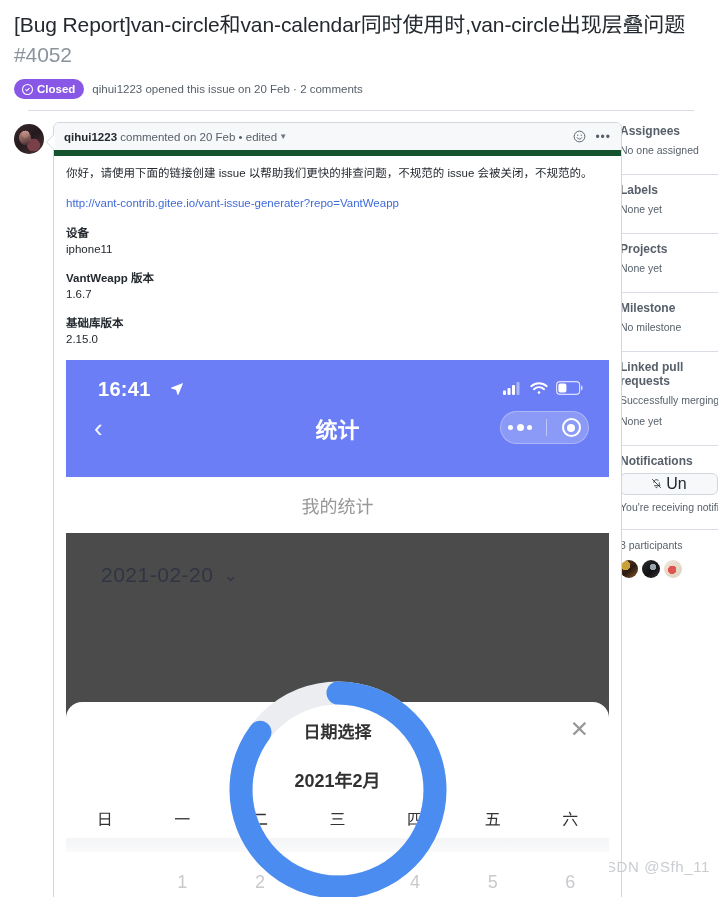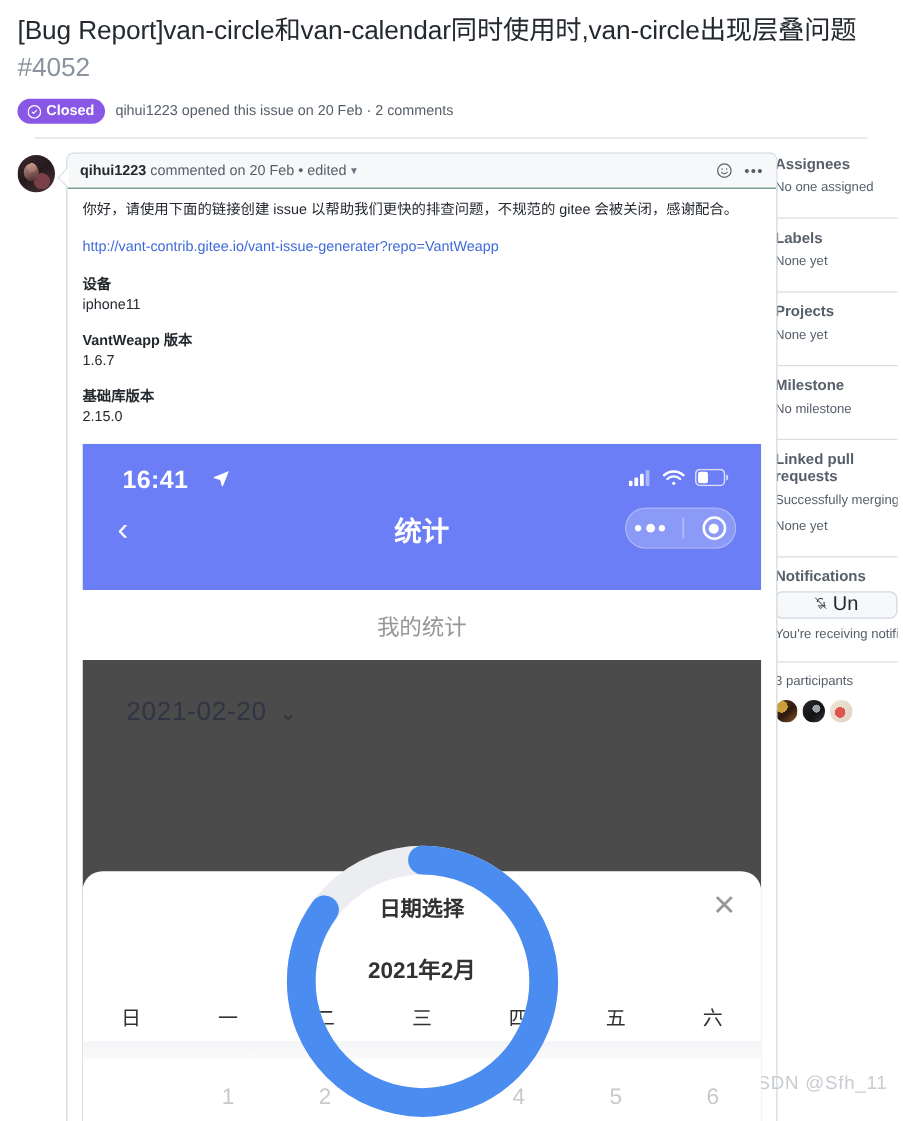--- a/index.html
+++ b/index.html
@@ -65,21 +65,21 @@
     width:0;height:0;border-style:solid;border-width:8px 8px 8px 0;
     border-color: transparent #d0d7de transparent transparent;
   }
   .comment-box::after {
     content:""; position:absolute; left:-7px; top:11px;
     width:0;height:0;border-style:solid;border-width:8px 8px 8px 0;
     border-color: transparent #fff transparent transparent;
   }
   .comment-head {
     display:flex; align-items:center;
-    padding: 7px 10px; border-bottom: 1px solid #14532d;
+    padding: 7px 10px; border-bottom: 6px solid #14532d;
     background: #f6f8fa; border-radius: 5px 5px 0 0;
     font-size: 11.5px; color: #57606a;
   }
   .comment-head .who { font-weight: 600; color:#24292f; }
   .ch-spacer { flex: 1 1 auto; }
   .ch-actions { display:flex; align-items:center; gap: 9px; color:#57606a; }
   .ch-actions svg { display:block; }
   .dots { letter-spacing: 1px; font-size: 12px; line-height: 10px; }
   .edited-caret { font-size: 8px; margin-left: 2px; color:#6e7781; }
 
@@ -238,21 +238,21 @@
                   <circle cx="5.8" cy="6.4" r=".75" fill="#57606a" stroke="none"></circle>
                   <circle cx="10.2" cy="6.4" r=".75" fill="#57606a" stroke="none"></circle>
                   <path d="M5.2 9.6c.7.9 1.7 1.4 2.8 1.4s2.1-.5 2.8-1.4" stroke-linecap="round"></path>
                 </svg>
               </span>
               <span class="dots">•••</span>
             </span>
           </div>
 
           <div class="comment-body">
-            <p>你好，请使用下面的链接创建 issue 以帮助我们更快的排查问题，不规范的 gitee 会被关闭，感谢配合。</p>
+            <p>你好，请使用下面的链接创建 issue 以帮助我们更快的排查问题，不规范的 issue 会被关闭，不规范的。</p>
             <p><a href="#">http://vant-contrib.gitee.io/vant-issue-generater?repo=VantWeapp</a></p>
 
             <div class="kv">
               <div class="k">设备</div>
               <div class="v">iphone11</div>
             </div>
             <div class="kv">
               <div class="k">VantWeapp 版本</div>
               <div class="v">1.6.7</div>
             </div>

